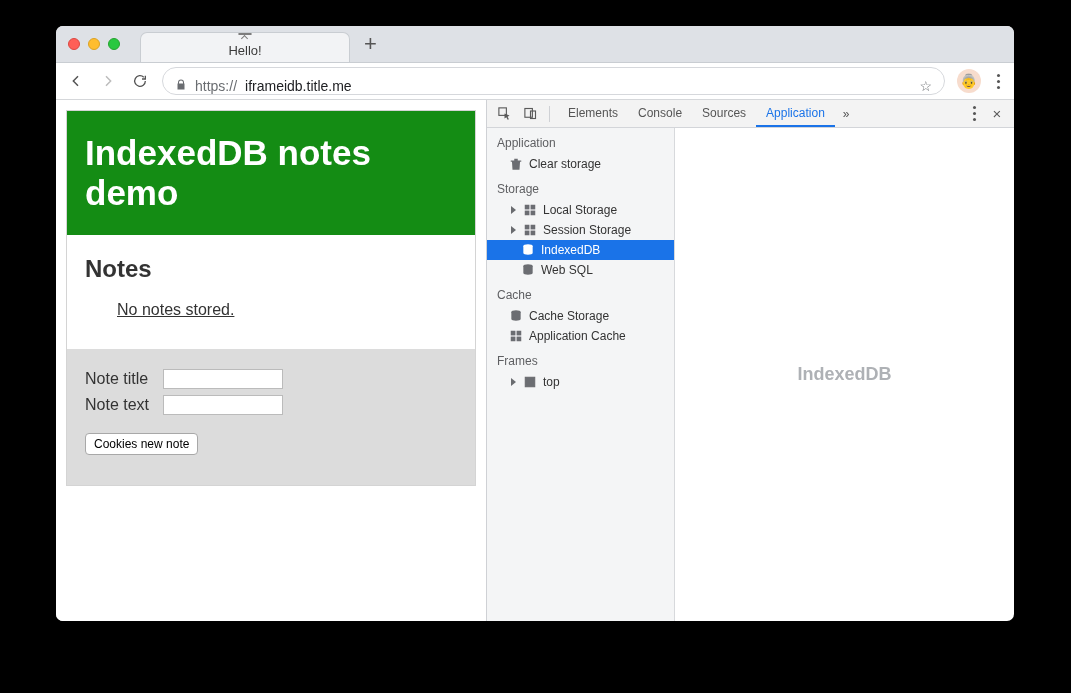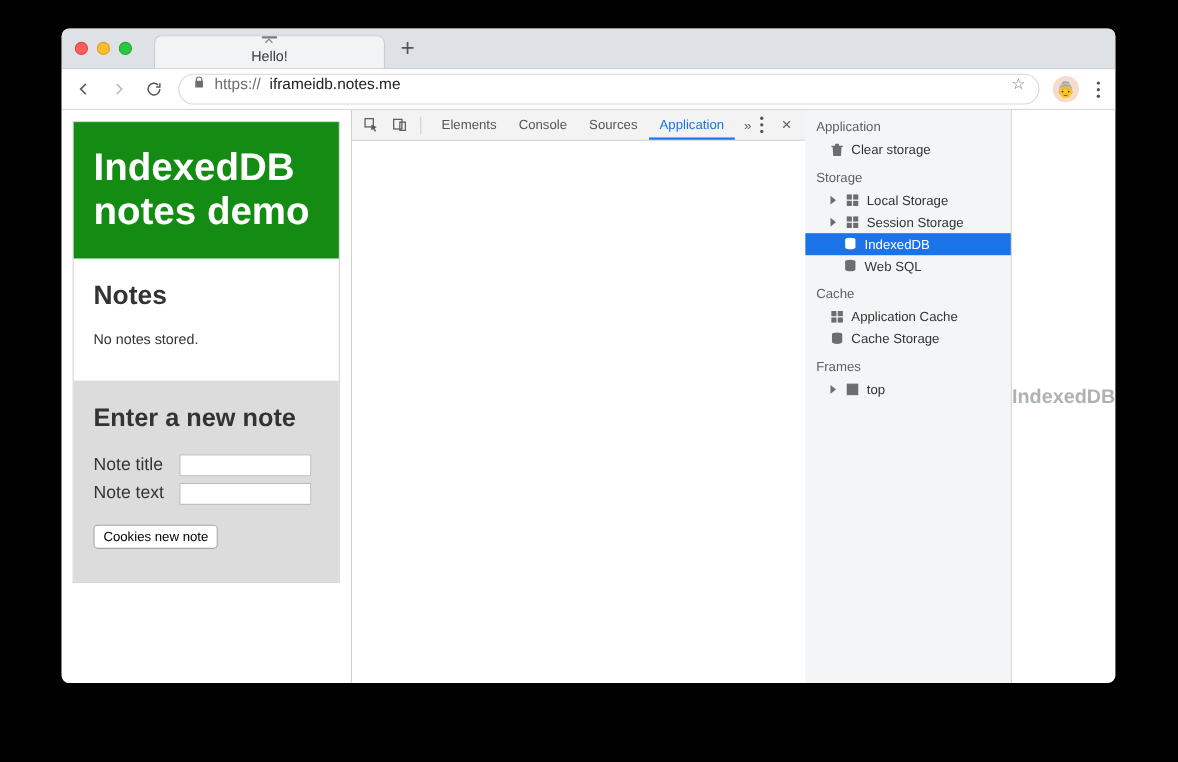--- a/index.html
+++ b/index.html
@@ -70,50 +70,50 @@
   }
   .nav-btn { width:20px; display:flex; justify-content:center; color:#555; cursor:pointer;}
   .nav-btn.disabled { color:#bcbcbc; cursor:default;}
   .nav-btn svg { width:16px;height:16px;}
   .urlbox {
     flex:1;
     height:28px;
     border:1px solid #d6d8dc;
     border-radius:14px;
     display:flex;
-    align-items:flex-start;
+    align-items:flex-end;
     padding:0 12px;
     gap:8px;
     font-size:14px;
     color:#202124;
   }
   .urlbox .lock svg{width:12px;height:13px;fill:#6a6d71;}
   .urlbox .proto{color:#6a6d71;}
   .urlbox .star{margin-left:auto;color:#6a6d71;}
   .avatar{width:24px;height:24px;border-radius:50%;background:#f7dccd;display:flex;align-items:center;justify-content:center;font-size:14px;}
   .kebab{display:flex;flex-direction:column;gap:3px;cursor:pointer;padding:4px;}
   .kebab span{width:3px;height:3px;border-radius:50%;background:#555;}
   
   .content-row{flex:1;display:flex;min-height:0;}
   
   .viewport{width:430px;padding:10px;background:#fff;overflow:auto;}
   .page{border:1px solid #d4d4d4;}
   .page-header{background:#148c14;color:#fff;padding:22px 18px;}
   .page-header h1{font-size:35px;font-weight:800;}
   .notes-section{padding:20px 18px 30px;}
   .notes-section h2{font-size:24px;font-weight:900;margin-bottom:18px;}
-  .notes-section p{font-size:13px;}
+  .notes-section p{font-size:16px;margin-left:32px;text-decoration:underline;}
   .form-section{background:#dcdcdc;padding:20px 18px 30px;}
   .form-section h2{font-size:23px;font-weight:900;margin-bottom:20px;}
   .field{display:flex;align-items:center;margin-bottom:6px;font-size:16px;}
   .field label{width:78px;}
   .field input{width:120px;height:20px;border:1px solid #bbb;background:#fff;font-size:14px;padding:1px 3px;}
   .submit{margin-top:12px;background:#fff;border:1px solid #a8a8a8;border-radius:4px;font-size:12px;padding:3px 8px;cursor:pointer;}
   
-  .devtools{flex:1;display:flex;flex-direction:row;border-left:1px solid #cfd1d5;font-size:12px;}
+  .devtools{flex:1;display:flex;flex-direction:column;border-left:1px solid #cfd1d5;font-size:12px;}
   .dt-toolbar{
     height:28px;
     background:#f3f3f3;
     border-bottom:1px solid #d3d5d9;
     display:flex;
     align-items:center;
     padding:0 6px;
     gap:4px;
   }
   .dt-toolbar .iconbtn{width:22px;height:22px;display:flex;align-items:center;justify-content:center;color:#5a5a5a;cursor:pointer;}
@@ -184,21 +184,21 @@
           <path d="M20 4v5h-5"></path>
         </svg>
     </div>
     <div class="urlbox">
       <span class="lock">
         <svg viewBox="0 0 24 24">
             <path d="M6 10V8a6 6 0 1 1 12 0v2h1v12H5V10h1zm2 0h8V8a4 4 0 1 0-8 0v2z"></path>
           </svg>
       </span>
       <span class="proto">https://</span>
-        <span>iframeidb.notes.me</span>
+        <span>iframeidb.title.me</span>
       <span class="star">☆</span>
     </div>
     <div class="avatar">👵</div>
     <div class="kebab">
         <span></span>
         <span></span>
         <span></span>
       </div>
   </div>
 
@@ -207,21 +207,20 @@
     <div class="viewport">
       <div class="page">
         <div class="page-header">
           <h1>IndexedDB notes demo</h1>
         </div>
         <div class="notes-section">
           <h2>Notes</h2>
           <p>No notes stored.</p>
         </div>
         <div class="form-section">
-          <h2>Enter a new note</h2>
           <div class="field">
             <label>Note title</label>
             <input type="text" style="">
           </div>
           <div class="field">
             <label>Note text</label>
             <input type="text" style="">
           </div>
           <button class="submit">Cookies new note</button>
         </div>
@@ -314,37 +313,37 @@
                   <path d="M4 5v6c0 1.7 3.6 3 8 3s8-1.3 8-3V5M4 11v6c0 1.7 3.6 3 8 3s8-1.3 8-3v-6"></path>
                 </svg>
               </span>
             <span>Web SQL</span>
           </div>
 
           <div class="dt-group-title">Cache</div>
           <div class="dt-item">
             <span class="ic">
                 <svg viewBox="0 0 24 24">
+                  <ellipse cx="12" cy="5" rx="8" ry="3"></ellipse>
+                  <path d="M4 5v6c0 1.7 3.6 3 8 3s8-1.3 8-3V5M4 11v6c0 1.7 3.6 3 8 3s8-1.3 8-3v-6"></path>
+                </svg>
+              </span>
+            <span>Cache Storage</span>
+          </div>
+          <div class="dt-item">
+            <span class="ic">
+                <svg viewBox="0 0 24 24">
                   <rect x="3" y="3" width="8" height="8"></rect>
                   <rect x="13" y="3" width="8" height="8"></rect>
                   <rect x="3" y="13" width="8" height="8"></rect>
                   <rect x="13" y="13" width="8" height="8"></rect>
                 </svg>
               </span>
             <span>Application Cache</span>
           </div>
-          <div class="dt-item">
-            <span class="ic">
-                <svg viewBox="0 0 24 24">
-                  <ellipse cx="12" cy="5" rx="8" ry="3"></ellipse>
-                  <path d="M4 5v6c0 1.7 3.6 3 8 3s8-1.3 8-3V5M4 11v6c0 1.7 3.6 3 8 3s8-1.3 8-3v-6"></path>
-                </svg>
-              </span>
-            <span>Cache Storage</span>
-          </div>
 
           <div class="dt-group-title">Frames</div>
           <div class="dt-item">
             <span class="tri"></span>
             <span class="ic">
                 <svg viewBox="0 0 24 24" fill="none" stroke="#6b6d72" stroke-width="2">
                   <rect x="4" y="4" width="16" height="16"></rect>
                 </svg>
               </span>
             <span>top</span>

